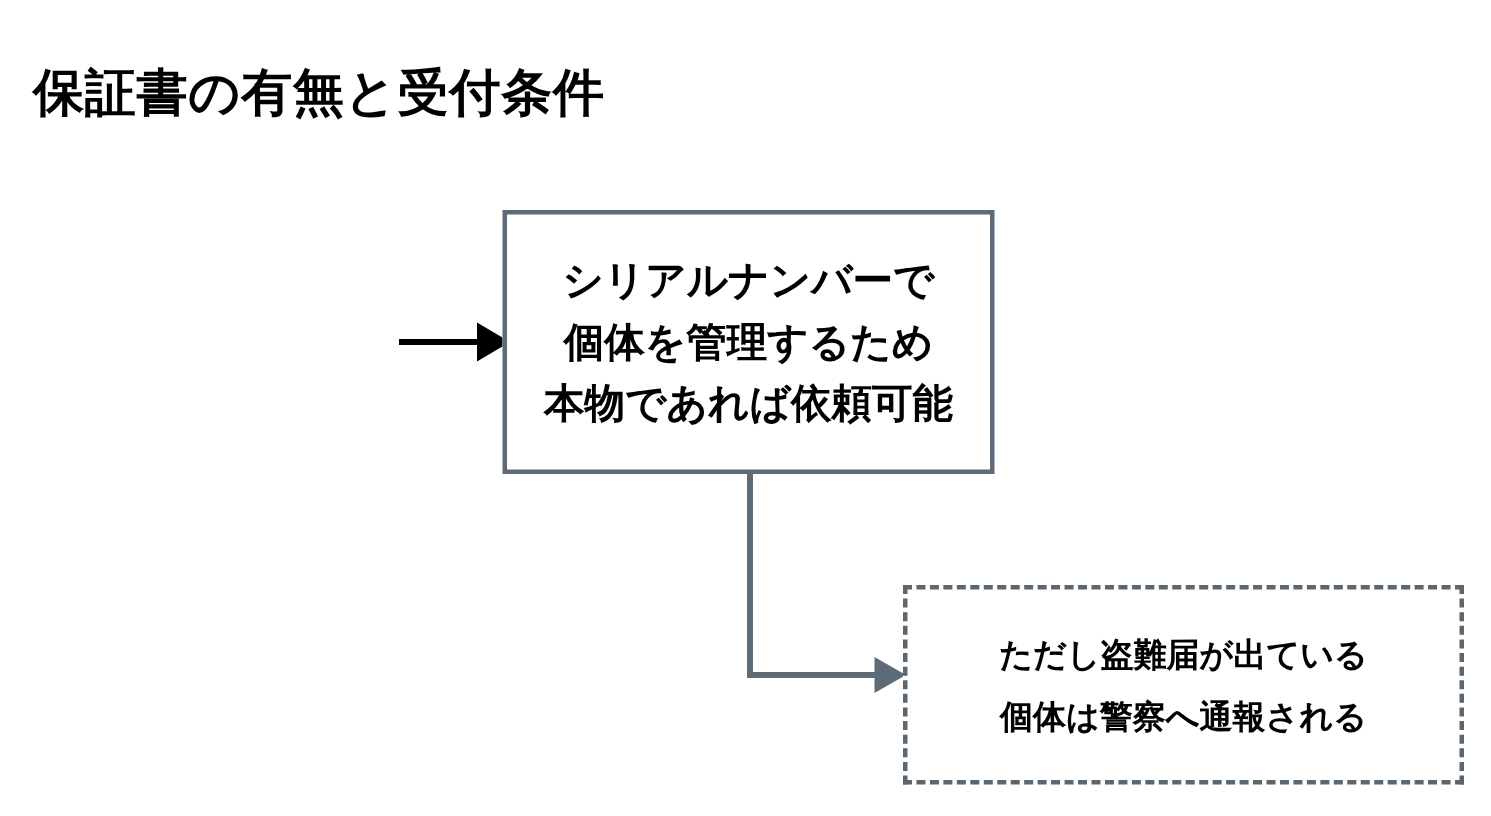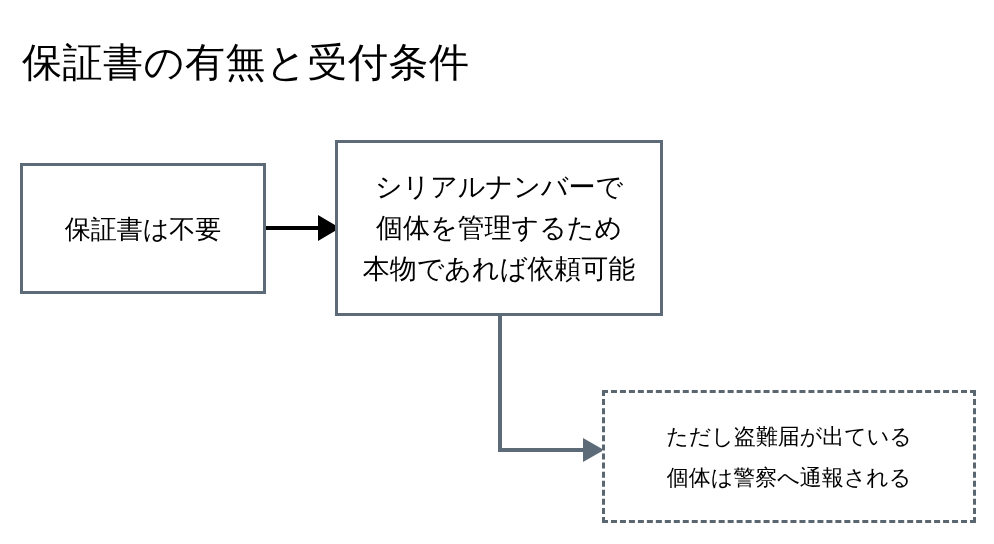--- a/index.html
+++ b/index.html
@@ -18,38 +18,38 @@
   #canvas {
     position: absolute;
     left: 0; top: 0;
     width: 994px;
     height: 544px;
   }
   .page-title {
     position: absolute;
     left: 22px;
     top: 40px;
-    font-size: 40px;
-    font-weight: normal;
+    font-size: 34px;
+    font-weight: bold;
     letter-spacing: 0.5px;
     line-height: 44px;
     white-space: nowrap;
     color: #000000;
   }
   .node {
     position: absolute;
     box-sizing: border-box;
     background: #ffffff;
     display: flex;
     align-items: center;
     justify-content: center;
     text-align: center;
   }
   .node .node-text {
-    font-weight: normal;
+    font-weight: bold;
     color: #000000;
     white-space: pre-line;
   }
   #node-no-warranty {
     left: 20px;
     top: 163px;
     width: 246px;
     height: 131px;
     border: 3px solid #5c6b77;
   }
@@ -98,23 +98,20 @@
     <g>
       <line x1="266" y1="228" x2="320" y2="228" stroke="#000000" stroke-width="4"></line>
       <polygon points="318,215 340,228 318,241" fill="#000000"></polygon>
     </g>
     <g>
       <polyline points="500,316 500,450 585,450" fill="none" stroke="#5c6b77" stroke-width="4"></polyline>
       <polygon points="583,438 604,450 583,462" fill="#5c6b77"></polygon>
     </g>
   </svg>
 
-  <div class="node" id="node-no-warranty">
-    <div class="node-text">保証書は不要</div>
-  </div>
 
   <div class="node" id="node-serial-management">
     <div class="node-text">シリアルナンバーで
 個体を管理するため
 本物であれば依頼可能</div>
   </div>
 
   <div class="node" id="node-stolen-report">
     <div class="node-text">ただし盗難届が出ている
 個体は警察へ通報される</div>

